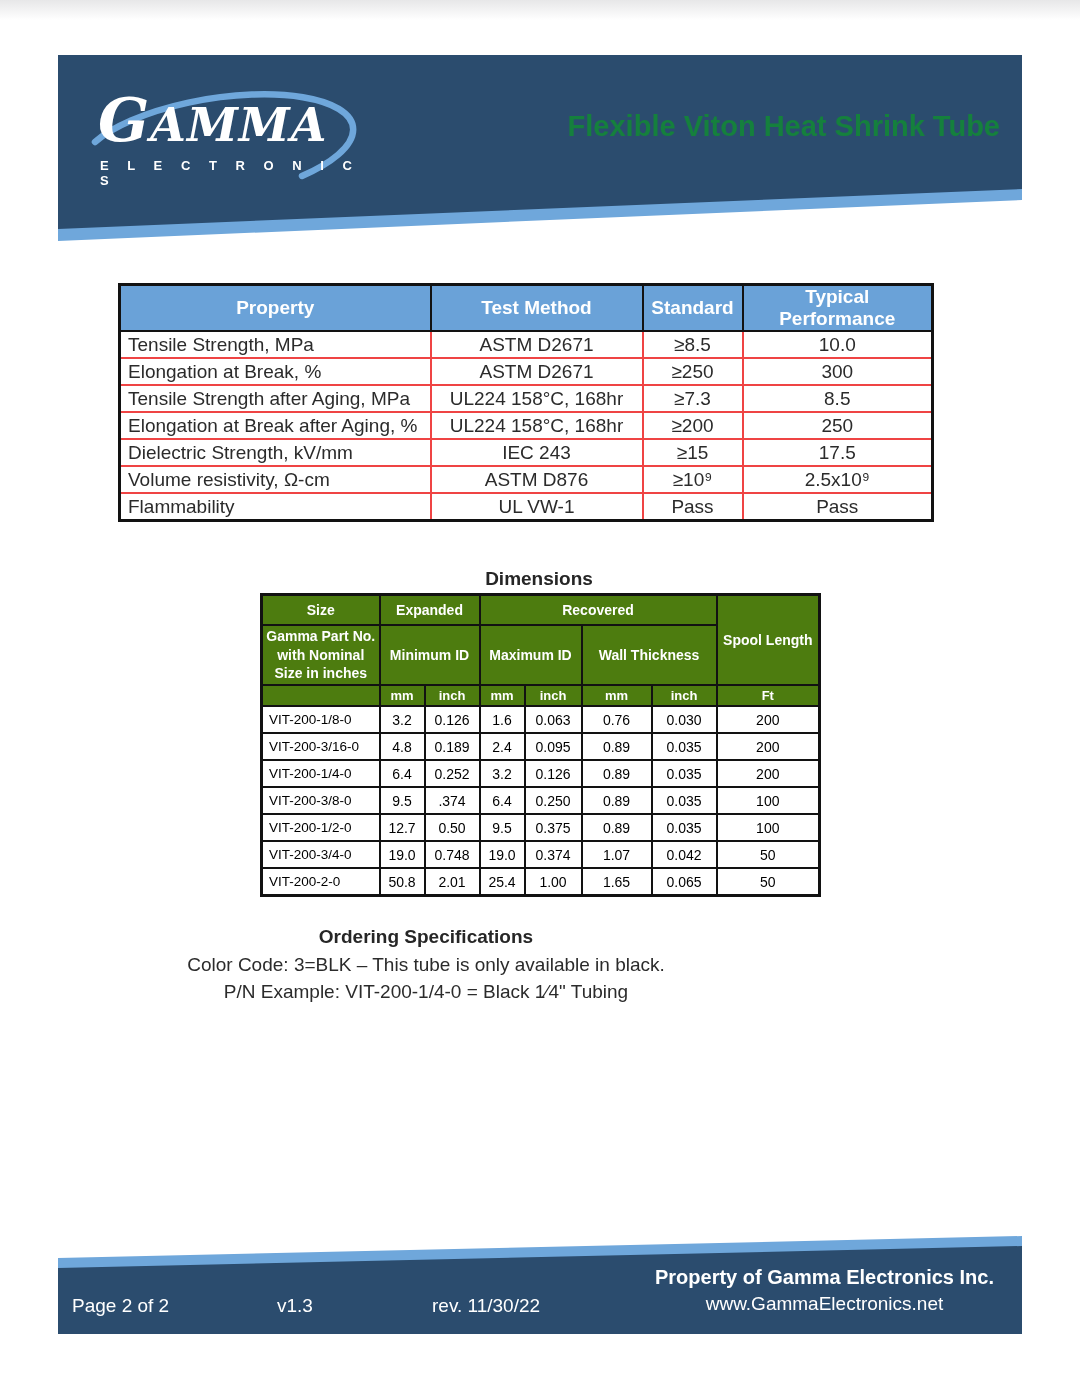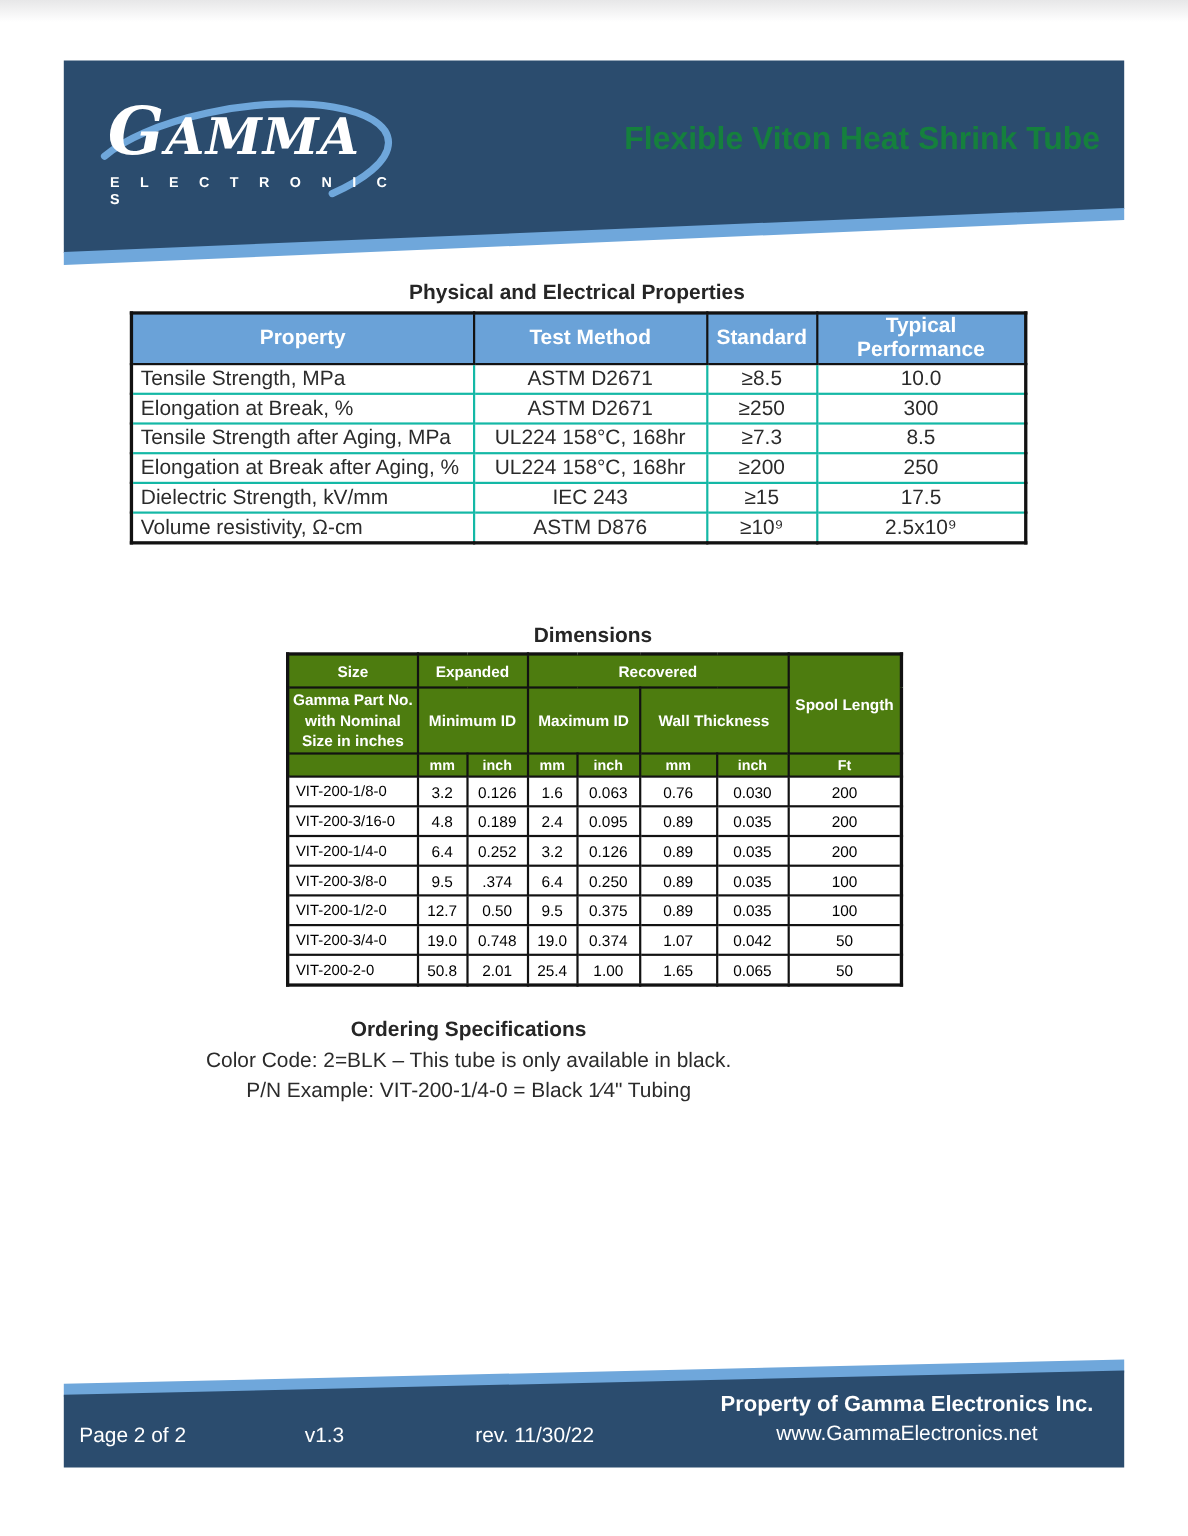--- a/index.html
+++ b/index.html
@@ -35,21 +35,21 @@
     font-size:19px; color:#262626; }
   #prop-title { left:118px; top:256px; width:813px; }
   #dim-title  { left:260px; top:568px; width:558px; }
 
   
   #prop-table { position:absolute; left:118px; top:283px; width:813px;
     border-collapse:collapse; table-layout:fixed; border:3px solid #121212; }
   #prop-table th { background:#6aa2d8; color:#ffffff; font-size:19px;
     font-weight:bold; height:43px; border:2px solid #121212; padding:0 2px; }
   #prop-table td { font-size:19px; color:#2b2b2b; height:25px;
-    border:2px solid #14b8a6; text-align:center; padding:0 2px; }
+    border:2px solid #ef4444; text-align:center; padding:0 2px; }
   #prop-table td.first { text-align:left; padding-left:7px; }
 
   
   #dim-table { position:absolute; left:260px; top:593px; width:558px;
     border-collapse:collapse; table-layout:fixed; border:3px solid #121212; }
   #dim-table th { background:#4d7c0f; color:#ffffff; font-weight:bold;
     border:2px solid #121212; padding:0 2px; }
   #dim-table tr.h1 th { font-size:14px; height:28px; }
   #dim-table th.partno { font-size:13px; line-height:1.35;margin-left:38px; }
   #dim-table tr.h2 th { font-size:14px; height:58px; }
@@ -89,21 +89,20 @@
   <div id="logo">
     <svg id="swoosh-svg" viewBox="0 0 300 130" xmlns="http://www.w3.org/2000/svg">
       <path d="M 25,54 A 138,50 -9 1 1 232,88" fill="none" stroke="#6fa7db" stroke-width="6.5" stroke-linecap="round"></path>
     </svg>
     <div id="sub-wordmark">E L E C T R O N I C S</div>
     <div id="wordmark"><span class="big-g">G</span><span>AMMA</span></div>
   </div>
 
   <div id="doc-title">Flexible Viton Heat Shrink Tube</div>
 
-  <div id="prop-title" class="section-title">Physical and Electrical Properties</div>
   <table id="prop-table">
     <colgroup>
       <col style="width:311px">
         <col style="width:212px">
       <col style="width:100px">
         <col style="width:190px">
     </colgroup>
     <thead>
       <tr>
         <th>Property</th>
@@ -141,20 +140,26 @@
           <td class="first">Dielectric Strength, kV/mm</td>
           <td>IEC 243</td>
           <td>≥15</td>
           <td>17.5</td>
         </tr>
         <tr>
           <td class="first">Volume resistivity, Ω-cm</td>
           <td>ASTM D876</td>
           <td>≥10⁹</td>
           <td>2.5x10⁹</td>
+        </tr>
+        <tr>
+          <td class="first">Flammability</td>
+          <td>UL VW-1</td>
+          <td>Pass</td>
+          <td>Pass</td>
         </tr>
       </tbody>
   </table>
 
   <div id="dim-title" class="section-title">Dimensions</div>
   <table id="dim-table">
     <colgroup>
       <col style="width:118px">
         <col style="width:45px">
         <col style="width:55px">
@@ -257,21 +262,21 @@
           <td>1.00</td>
           <td>1.65</td>
           <td>0.065</td>
           <td>50</td>
         </tr>
       </tbody>
   </table>
 
   <div id="ordering">
     <div class="o-title">Ordering Specifications</div>
-    <div class="o-line">Color Code: 2=BLK – This tube is only available in black.</div>
+    <div class="o-line">Color Code: 3=BLK – This tube is only available in black.</div>
     <div class="o-line">P/N Example: VIT-200-1/4-0 = Black 1⁄4" Tubing</div>
   </div>
 
   <div id="f-page" class="f-text">Page 2 of 2</div>
   <div id="f-version" class="f-text">v1.3</div>
   <div id="f-revision" class="f-text">rev. 11/30/22</div>
   <div id="f-right">
     <div class="line1">Property of Gamma Electronics Inc.</div>
     <div class="line2">www.GammaElectronics.net</div>
   </div>

